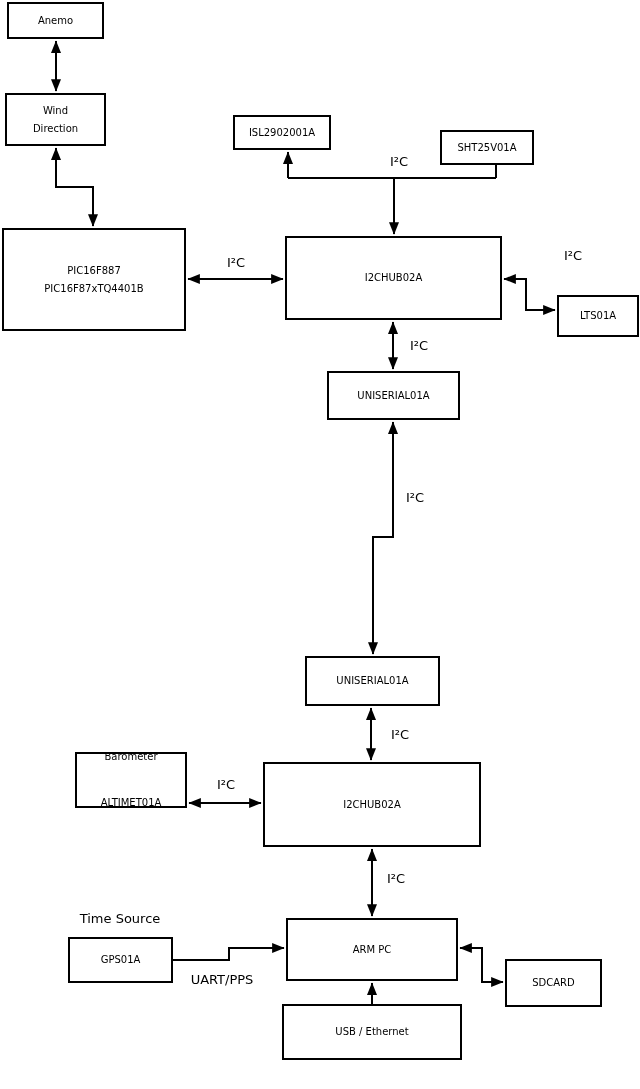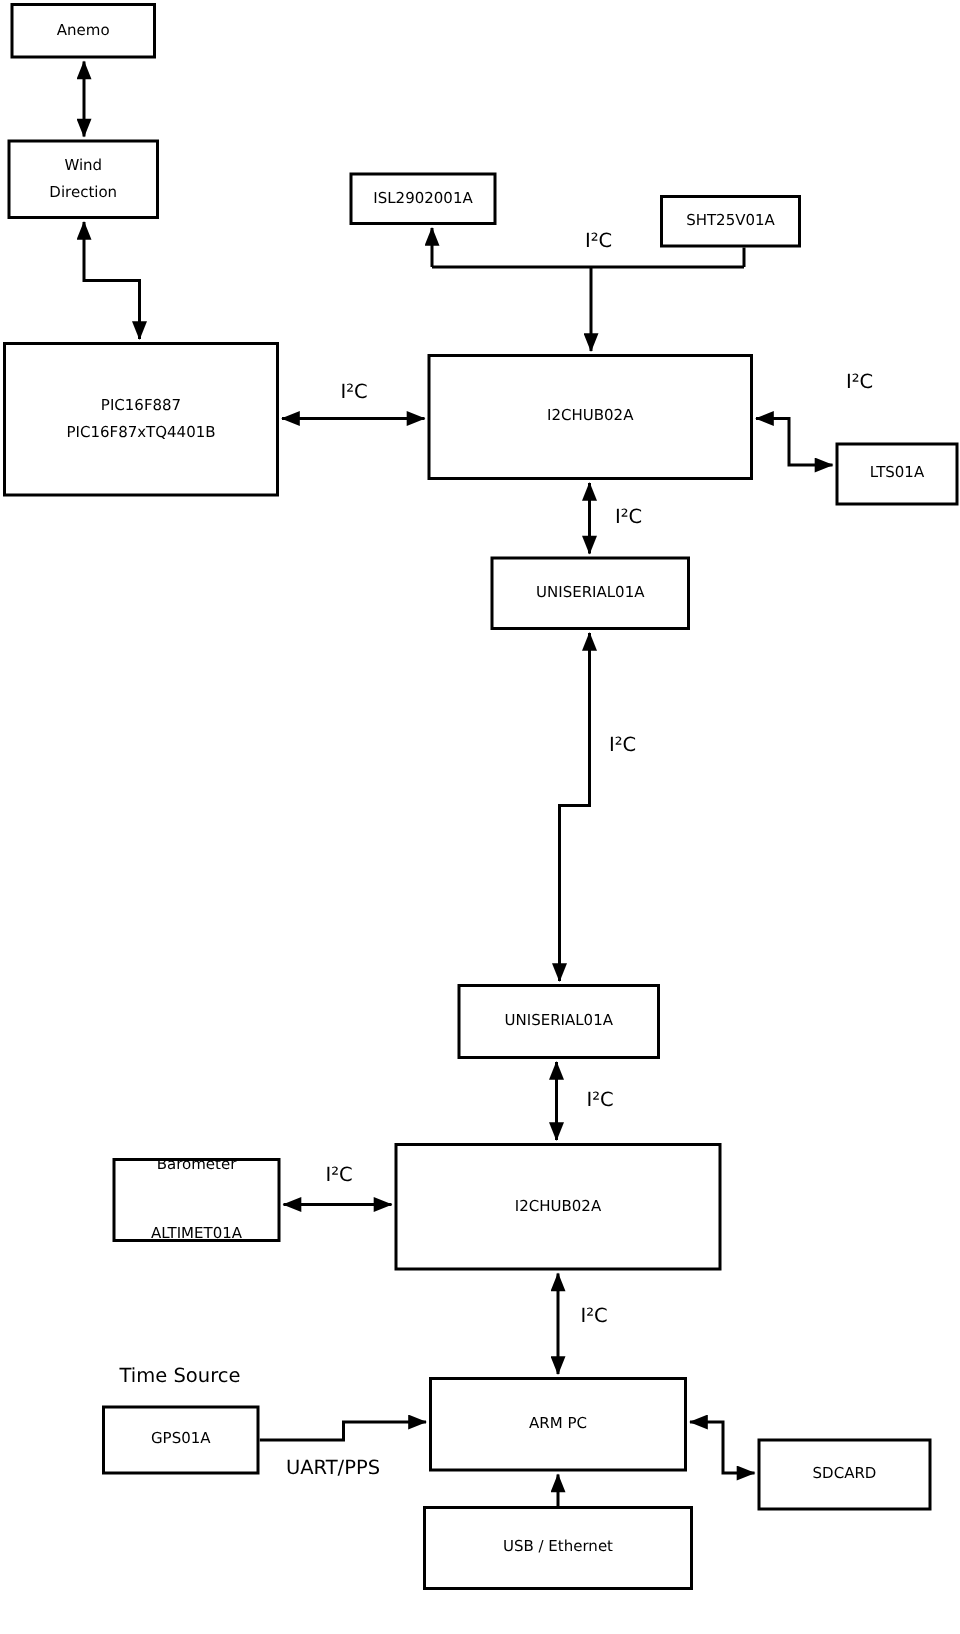--- a/index.html
+++ b/index.html
@@ -102,31 +102,31 @@
       </div>
       <div class="box" style="left: 327px; top: 371px; width: 133px; height: 49px;">
         <span>UNISERIAL01A</span>
       </div>
       <div class="box" style="left: 305px; top: 656px; width: 135px; height: 50px;">
         <span>UNISERIAL01A</span>
       </div>
       <div class="box" style="left: 263px; top: 762px; width: 218px; height: 85px;">
         <span>I2CHUB02A</span>
       </div>
-      <div class="box" style="left: 75px; top: 772px; width: 112px; height: 56px; gap: 28px;">
+      <div class="box" style="left: 75px; top: 752px; width: 112px; height: 56px; gap: 28px;">
         <span>Barometer</span>
         <span>ALTIMET01A</span>
       </div>
       <div class="box" style="left: 68px; top: 937px; width: 105px; height: 46px;">
         <span>GPS01A</span>
       </div>
       <div class="box" style="left: 286px; top: 918px; width: 172px; height: 63px;">
         <span>ARM PC</span>
       </div>
-      <div class="box" style="left: 505px; top: 959px; width: 116px; height: 48px;">
+      <div class="box" style="left: 505px; top: 959px; width: 97px; height: 48px;">
         <span>SDCARD</span>
       </div>
       <div class="box" style="left: 282px; top: 1004px; width: 180px; height: 56px;">
         <span>USB / Ethernet</span>
       </div>
     </div>
   <div id="labels">
       <div class="floating-label" style="left: 399px; top: 161px;">I²C</div>
       <div class="floating-label" style="left: 236px; top: 262px;">I²C</div>
       <div class="floating-label" style="left: 573px; top: 255px;">I²C</div>

